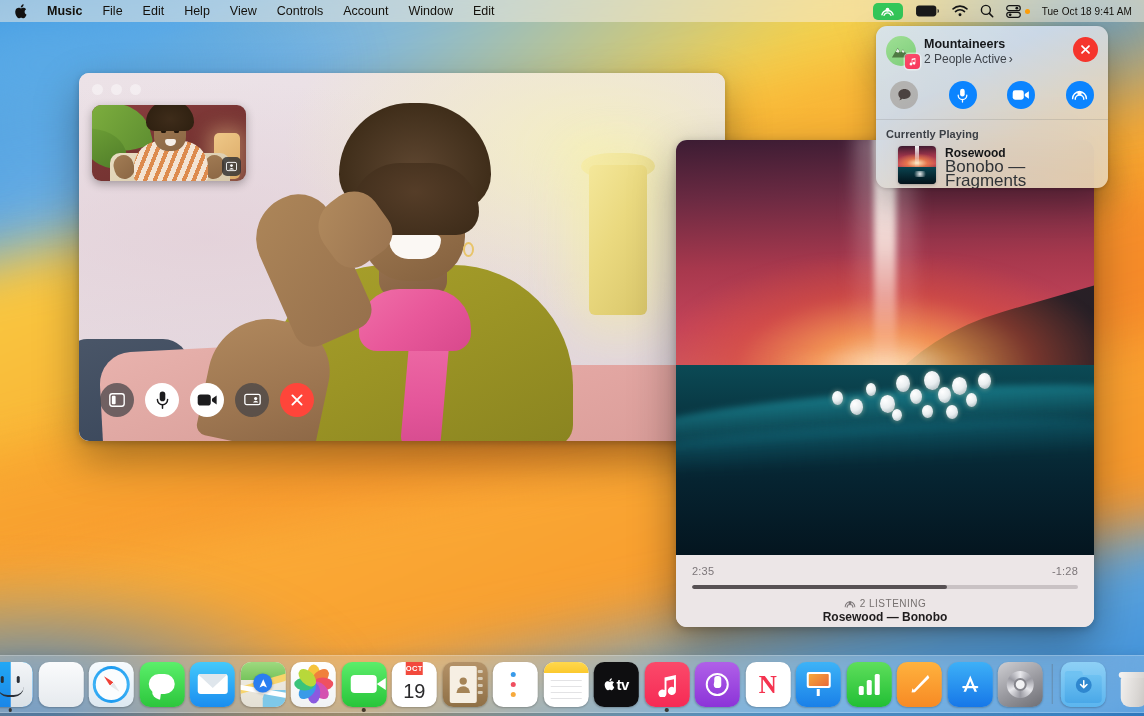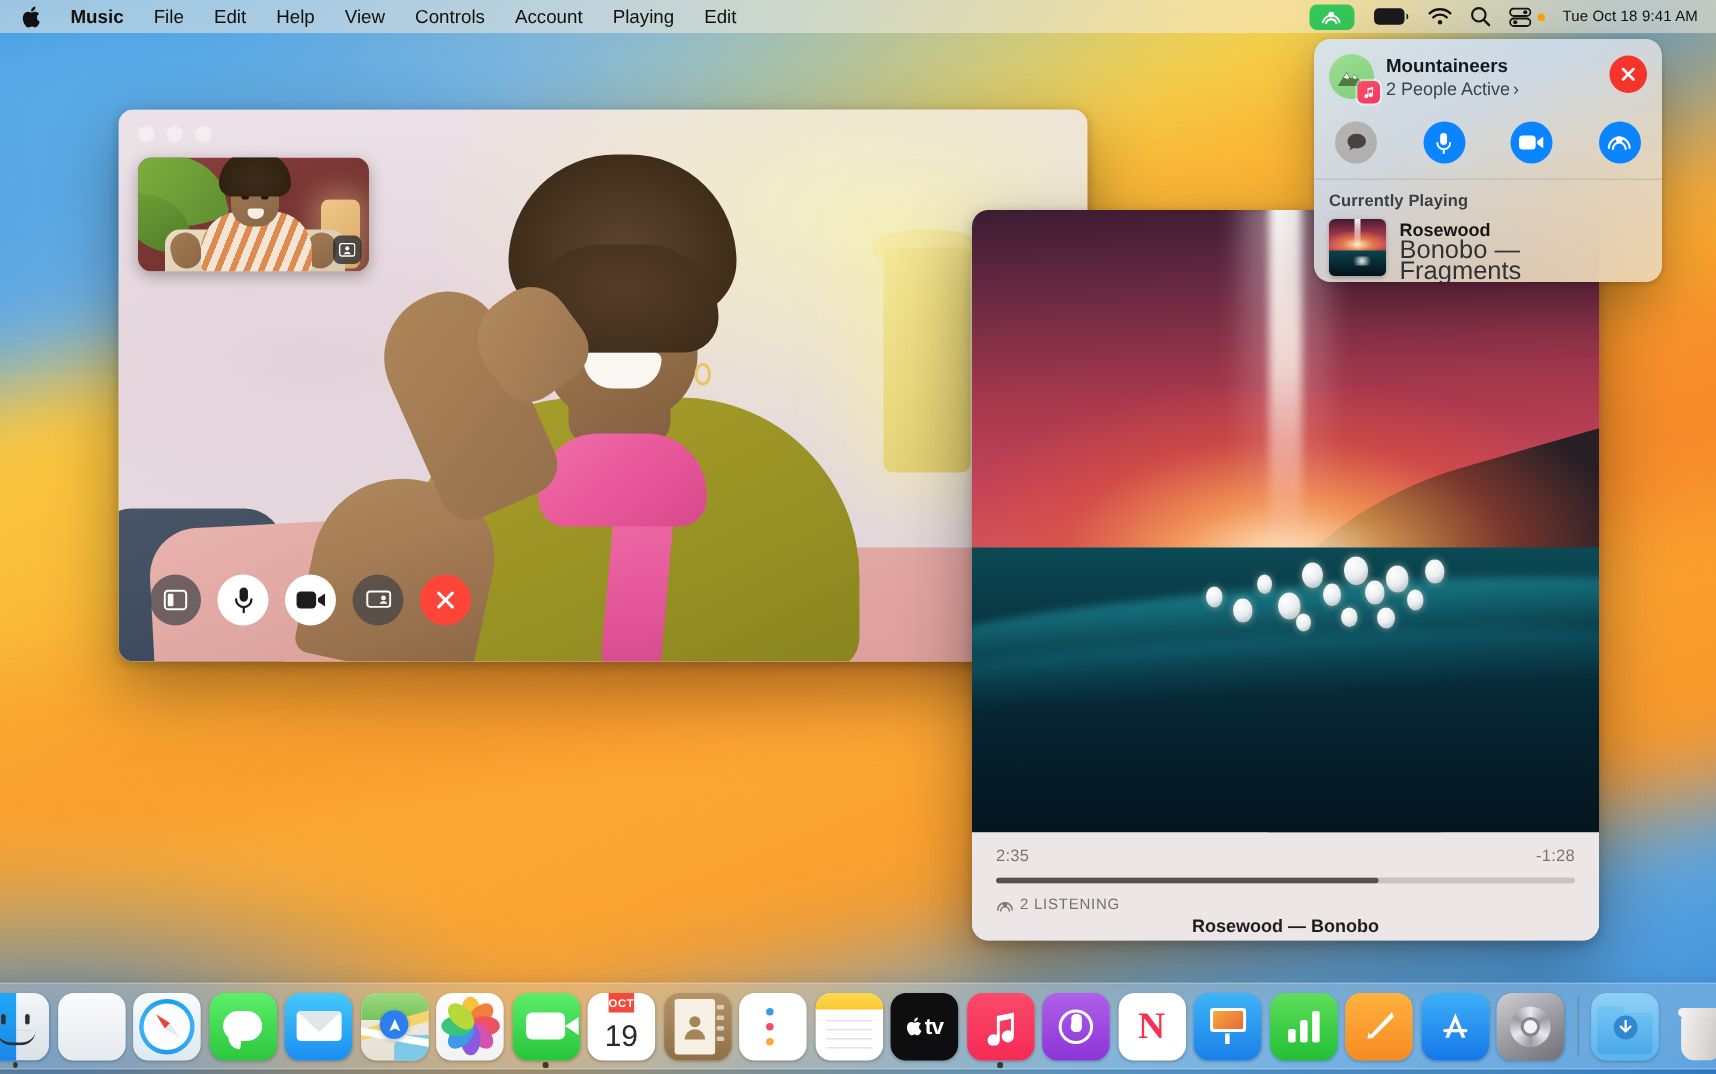--- a/index.html
+++ b/index.html
@@ -291,21 +291,21 @@
     width: 34px; height: 34px; border-radius: 50%;
     display: flex; align-items: center; justify-content: center;
     cursor: pointer; border: none;
   }
   .ft-btn.dark { background: rgba(66,66,70,.72); }
   .ft-btn.light { background: #ffffff; }
   .ft-btn.red { background: #ff453a; }
 
   
   #musicwin {
-    position: absolute; left: 648px; top: 140px; width: 418px; height: 487px;
+    position: absolute; left: 676px; top: 140px; width: 418px; height: 487px;
     border-radius: 11px; overflow: hidden;
     box-shadow: 0 18px 46px rgba(0,0,0,.36), 0 2px 8px rgba(0,0,0,.22);
     z-index: 30;
     background: #efeaea;
   }
   .mw-art { position: absolute; left: 0; top: 0; width: 418px; height: 415px; overflow: hidden; }
   .art-sky {
     position: absolute; inset: 0;
     background: linear-gradient(178deg, #3c1c33 0%, #6b2a42 14%, #a7384d 30%, #c4445a 44%, #cf5560 54%, #b8424f 64%, #6e2433 78%, #1b2230 100%);
   }
@@ -381,21 +381,21 @@
     position: absolute; left: 0; bottom: 0; width: 100%; height: 72px;
     background: #ece6e7;
     padding: 10px 16px 8px;
   }
   .mw-times { display: flex; justify-content: space-between; font-size: 11px; color: #7c7679; letter-spacing: .2px; }
   .mw-track { margin-top: 8px; height: 4px; border-radius: 2px; background: #c9c2c4; position: relative; overflow: hidden; }
   .mw-fill { position: absolute; left: 0; top: 0; height: 100%; background: #575154; border-radius: 2px; }
   .mw-listening {
     margin-top: 9px; text-align: center;
     font-size: 10px; letter-spacing: .5px; color: #76706f;
-    display: flex; align-items: center; gap: 4px;
+    display: flex; align-items: center; justify-content: center; gap: 4px;
   }
   .mw-nowtitle { margin-top: 1px; text-align: center; font-size: 12px; font-weight: 700; color: #1f1c1d; }
 
   
   #popover {
     position: absolute; left: 876px; top: 26px; width: 232px; height: 162px;
     border-radius: 11px; overflow: hidden;
     box-shadow: 0 14px 34px rgba(0,0,0,.28), 0 1px 4px rgba(0,0,0,.18);
     z-index: 70;
     backdrop-filter: blur(30px); -webkit-backdrop-filter: blur(30px);
@@ -431,21 +431,21 @@
   .pop-abtn {
     width: 28px; height: 28px; border-radius: 50%;
     display: flex; align-items: center; justify-content: center;
     border: none; cursor: pointer;
   }
   .pop-abtn.gray { background: rgba(140,128,118,.45); }
   .pop-abtn.blue { background: #0b84ff; }
   .pop-divider { height: 1px; background: rgba(120,120,120,.22); }
   .pop-bottom { padding: 8px 10px 10px 10px; }
   .pop-sectitle { font-size: 11px; font-weight: 700; color: #3c4046; margin-bottom: 6px; letter-spacing: .1px; }
-  .pop-np { display: flex; gap: 9px; align-items: flex-start; }
+  .pop-np { display: flex; gap: 9px; align-items: flex-start; margin-left: 12px; }
   .pop-thumb {
     width: 38px; height: 38px; border-radius: 4px; overflow: hidden; position: relative;
     flex: 0 0 auto; box-shadow: 0 1px 3px rgba(0,0,0,.25);
   }
   .pt-sky { position: absolute; inset: 0; background: linear-gradient(178deg,#3a1a30 0%, #9c344a 26%, #c4455a 48%, #5e2030 72%, #102028 100%); }
   .pt-beam { position: absolute; left: 50%; top: 0; transform: translateX(-50%); width: 4px; height: 22px; background: linear-gradient(180deg, rgba(255,255,255,.95), rgba(255,200,180,0)); }
   .pt-glow { position: absolute; left: 50%; top: 46%; transform: translate(-50%,-50%); width: 42px; height: 18px; background: radial-gradient(ellipse at 50% 50%, rgba(255,240,190,.95) 0%, rgba(255,150,70,.6) 35%, rgba(180,40,30,0) 75%); }
   .pt-water { position: absolute; left: 0; bottom: 0; width: 100%; height: 17px; background: linear-gradient(180deg,#0a4450 0%, #052029 70%, #03121a 100%); }
   .pt-foam { position: absolute; left: 14px; bottom: 7px; width: 16px; height: 6px; background: radial-gradient(circle, rgba(255,255,255,.9), rgba(255,255,255,0) 70%); }
   .pop-meta { min-width: 0; }
@@ -573,21 +573,21 @@
           <path fill="#121111" d="M10.6 7.9c0-1.8 1.4-2.6 1.5-2.7-.8-1.2-2.1-1.3-2.5-1.4-1.1-.1-2.1.6-2.6.6-.5 0-1.4-.6-2.3-.6-1.2 0-2.3.7-2.9 1.8-1.2 2.1-.3 5.3.9 7 .6.8 1.3 1.8 2.2 1.7.9 0 1.2-.6 2.3-.6 1 0 1.3.6 2.3.5 1 0 1.5-.8 2.1-1.7.7-1 .9-1.9.9-2-.1 0-1.8-.7-1.9-2.6zM8.9 2.6c.5-.6.8-1.4.7-2.3-.7 0-1.6.5-2.1 1.1-.5.5-.9 1.4-.7 2.2.8.1 1.6-.4 2.1-1z"></path>
         </svg>
     </div>
     <div class="mb-item bold">Music</div>
     <div class="mb-item">File</div>
     <div class="mb-item">Edit</div>
     <div class="mb-item">Help</div>
     <div class="mb-item">View</div>
     <div class="mb-item">Controls</div>
     <div class="mb-item">Account</div>
-    <div class="mb-item">Playing</div>
+    <div class="mb-item">Window</div>
     <div class="mb-item">Edit</div>
   </div>
   <div class="mb-right">
     <div class="shareplay-chip">
       <svg width="15" height="13" viewBox="0 0 16 14">
           <path d="M2 10.5a6.2 6.2 0 0 1 12 0" fill="none" stroke="#fff" stroke-width="1.5" stroke-linecap="round"></path>
           <path d="M4.3 11.2a3.9 3.9 0 0 1 7.4 0" fill="none" stroke="#fff" stroke-width="1.5" stroke-linecap="round"></path>
           <circle cx="8" cy="5.1" r="2.1" fill="#fff"></circle>
         </svg>
     </div>

